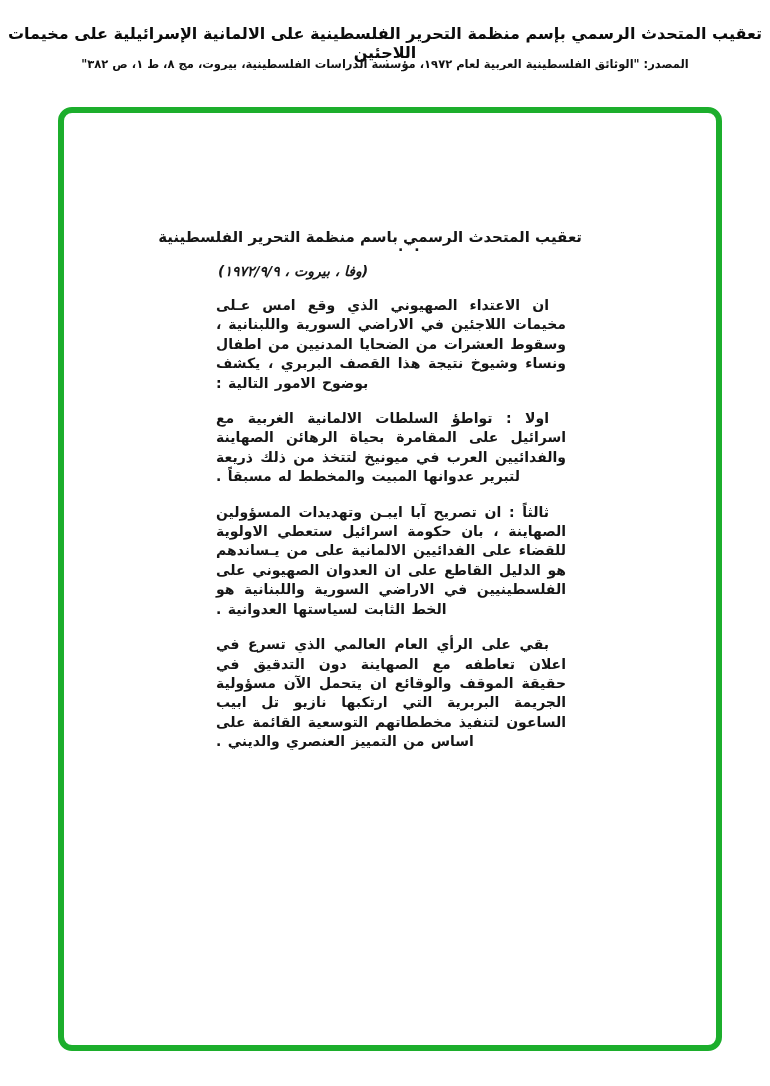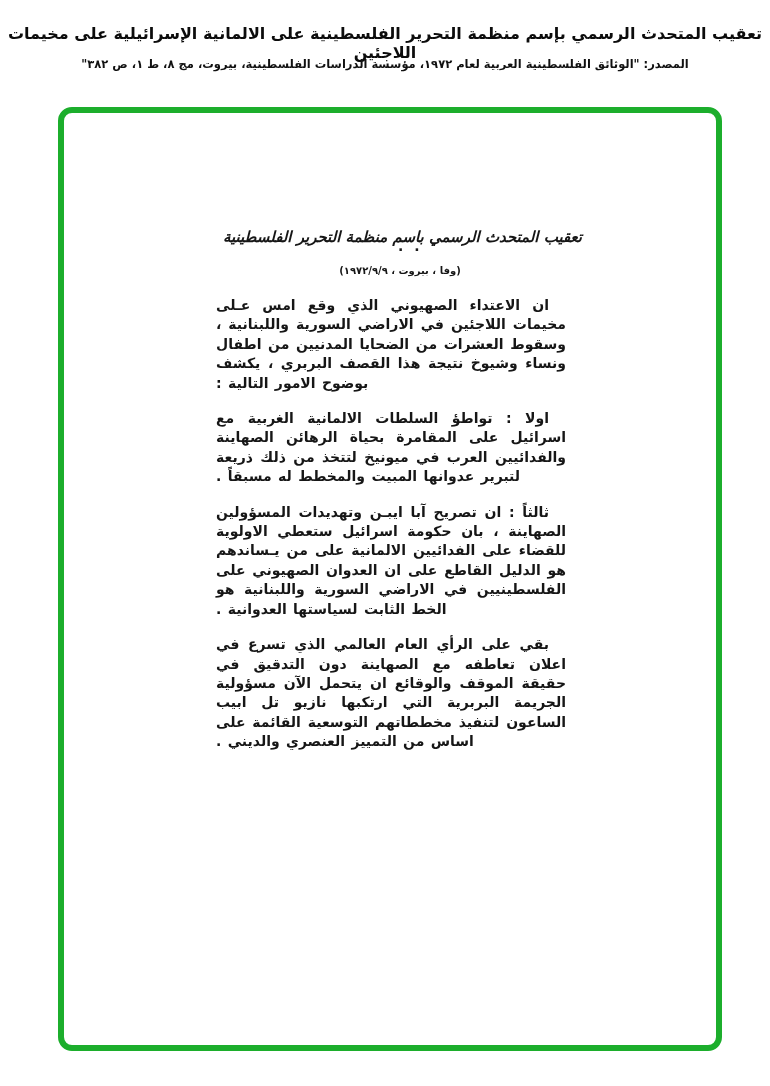--- a/index.html
+++ b/index.html
@@ -64,42 +64,42 @@
     font-weight: bold;
     -webkit-font-smoothing: antialiased;
   }
   .doc-title {
     font-size: 15px;
     line-height: 22px;
     text-align: right;
   }
   .doc-title div {
     white-space: nowrap;
-    font-style: italic;
   }
   .doc-sep {
     position: relative;
     height: 14px;
   }
   .doc-sep .dots {
     position: absolute;
     left: 198px;
     top: -6px;
     font-size: 14px;
     letter-spacing: 3px;
     color: #1b1b1b;
   }
   .doc-date {
     direction: rtl;
-    font-size: 10px;
+    font-size: 14px;
     line-height: 18px;
-    text-align: center;
+    text-align: left;
     padding-left: 18px;
     margin: 0 0 11px 0;
     white-space: nowrap;
+    font-style: italic;
   }
   .doc-body p {
     margin: 16px;
     font-size: 14px;
     line-height: 19.4px;
     text-align: justify;
     text-align-last: left;
     text-indent: 17px;
     word-spacing: 1.5px;
   }

